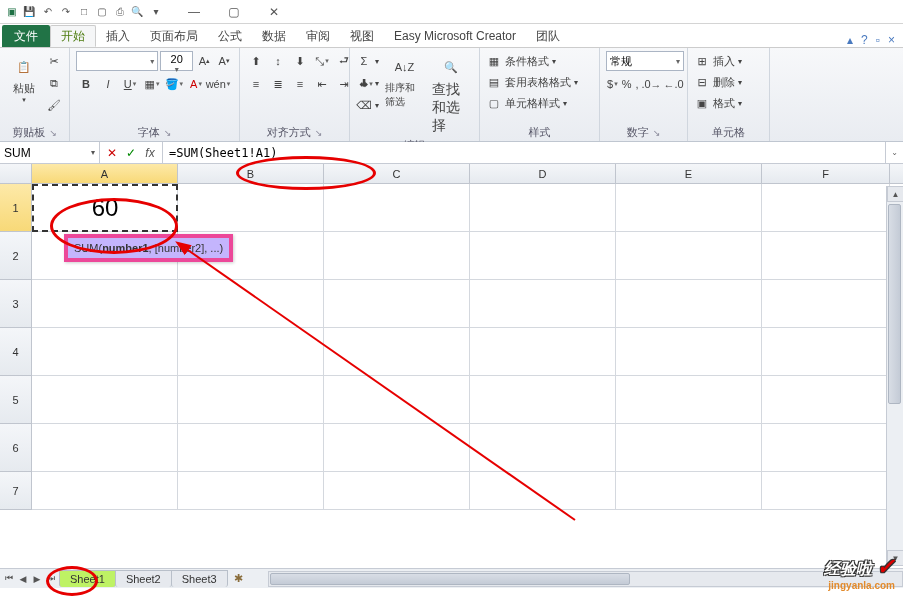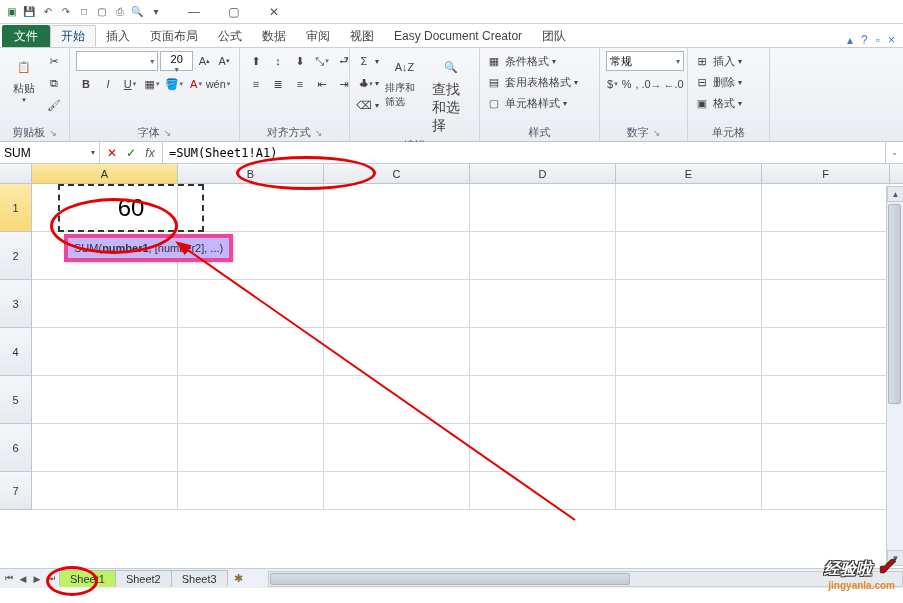--- a/index.html
+++ b/index.html
@@ -10,21 +10,21 @@
 .qa-toolbar { display: flex; align-items: center; gap: 2px; padding: 0 4px; }
 .qa-toolbar .qicon { width: 16px; height: 16px; display: flex; align-items: center; justify-content: center; font-size: 10px; color: #555; }
 .title-text { flex: 1; text-align: center; font-size: 12px; color: #333; }
 .win-controls { display: flex; gap: 12px; padding: 0 12px; color: #555; font-size: 12px; }
 .win-controls span { width: 28px; text-align: center; }
 
 
 .tabs-row { height: 24px; background: #fff; display: flex; align-items: flex-end; border-bottom: 1px solid #ccc; font-size: 12px; position: relative; }
 .file-tab { background: #217346; color: #fff; padding: 3px 12px; font-size: 12px; height: 22px; display: flex; align-items: center; border-radius: 2px 2px 0 0; margin-left: 2px; }
 .tab { padding: 3px 10px; color: #444; cursor: pointer; height: 22px; display: flex; align-items: center; }
-.tab.active { background: #f5f6f7; border: 1px solid #ccc; border-bottom: 1px solid #f5f6f7; border-radius: 2px 2px 0 0; color: #0c4a6e; }
+.tab.active { background: #f5f6f7; border: 1px solid #ccc; border-bottom: 1px solid #f5f6f7; border-radius: 2px 2px 0 0; color: #4d7c0f; }
 .help-icons { margin-left: auto; display: flex; gap: 8px; padding-right: 8px; color: #4a7abf; font-size: 12px; }
 
 
 .ribbon { height: 94px; background: linear-gradient(#f7f8fa, #e9ecf1); border-bottom: 1px solid #bfc6d0; display: flex; }
 .ribbon-group { border-right: 1px solid #d0d6de; padding: 3px 6px 1px 6px; display: flex; flex-direction: column; justify-content: space-between; }
 .ribbon-group-body { flex: 1; display: flex; align-items: flex-start; gap: 4px; }
 .ribbon-group-label { font-size: 11px; color: #556; text-align: center; padding-top: 1px; display:flex; align-items:center; justify-content:center; gap:4px;}
 .ribbon-group-label .launcher { font-size: 9px; color: #889; }
 .big-btn { display: flex; flex-direction: column; align-items: center; gap: 0; font-size: 11px; color: #444; padding: 2px; width: 36px; }
 .big-btn .ico { width: 28px; height: 28px; display:flex; align-items:center; justify-content:center; }
@@ -61,21 +61,21 @@
 
 .grid { position: relative; height: 384px; overflow: hidden; }
 .row { display: flex; height: 48px; }
 .row.r7 { height: 38px; }
 .row-h { width: 32px; border-right: 1px solid #c0c5ce; border-bottom: 1px solid #c0c5ce; background: linear-gradient(#f4f6f9, #e6eaef); display:flex; align-items:center; justify-content:center; font-size:11px; color:#333;}
 .row.r1 .row-h { background: linear-gradient(#fde9a8, #f8d978); }
 .cell { border-right: 1px solid #d4d8de; border-bottom: 1px solid #d4d8de; background:#fff; }
 .cell.cA { width:146px; } .cell.cB{width:146px;} .cell.cC{width:146px;} .cell.cD{width:146px;} .cell.cE{width:146px;} .cell.cF{width:128px;}
 
 
-.active-cell { position: absolute; left: 32px; top: 0; width: 146px; height: 48px; border: 2px dashed #333; display:flex; align-items:center; justify-content:center; font-family: "SimSun", serif; font-size: 24px; color:#000;margin-left:26px; }
+.active-cell { position: absolute; left: 32px; top: 0; width: 146px; height: 48px; border: 2px dashed #333; display:flex; align-items:center; justify-content:center; font-family: "SimSun", serif; font-size: 24px; color:#000; }
 
 
 .fn-tooltip { position: absolute; left: 64px; top: 50px; background: #c4b5fd; border: 4px solid #ec4899; padding: 4px 6px; font-size: 11px; font-family: Arial; color: #333; box-shadow: 1px 1px 3px rgba(0,0,0,0.2);}
 .fn-tooltip b { font-weight: bold; }
 
 
 .sheet-bar { height: 20px; display: flex; align-items: center; background: #eceff3; border-top: 1px solid #c6cbd4; font-size: 11px; }
 .sheet-nav { display: flex; gap: 0; padding: 0 2px; }
 .sheet-nav span { width: 14px; height: 14px; display:flex; align-items:center; justify-content:center; color:#555; font-size:9px;}
 .sheet-tab { padding: 2px 10px; background: #e6e9ee; border: 1px solid #b8bfc9; border-bottom:none; border-radius: 0 0 3px 3px; margin-left:-1px; color:#333;}
@@ -126,21 +126,21 @@
 
 <div class="tabs-row">
   <div class="file-tab">文件</div>
   <div class="tab active">开始</div>
   <div class="tab">插入</div>
   <div class="tab">页面布局</div>
   <div class="tab">公式</div>
   <div class="tab">数据</div>
   <div class="tab">审阅</div>
   <div class="tab">视图</div>
-  <div class="tab">Easy Document Creator</div>
+  <div class="tab">Easy Microsoft Creator</div>
   <div class="tab">团队</div>
   <div class="help-icons">
     <span>▴</span>
     <span style="color:#4a7abf;">?</span>
     <span>▫</span>
     <span>×</span>
   </div>
 </div>
 
 <div class="ribbon">

